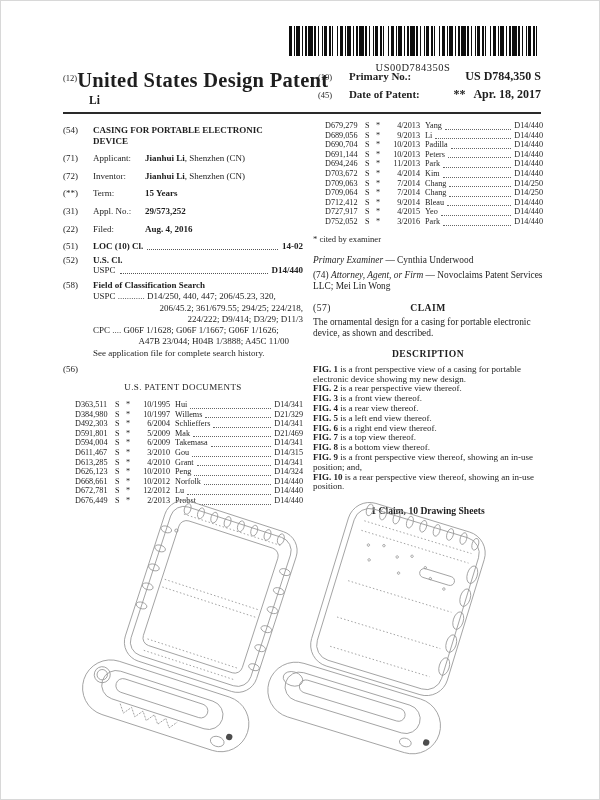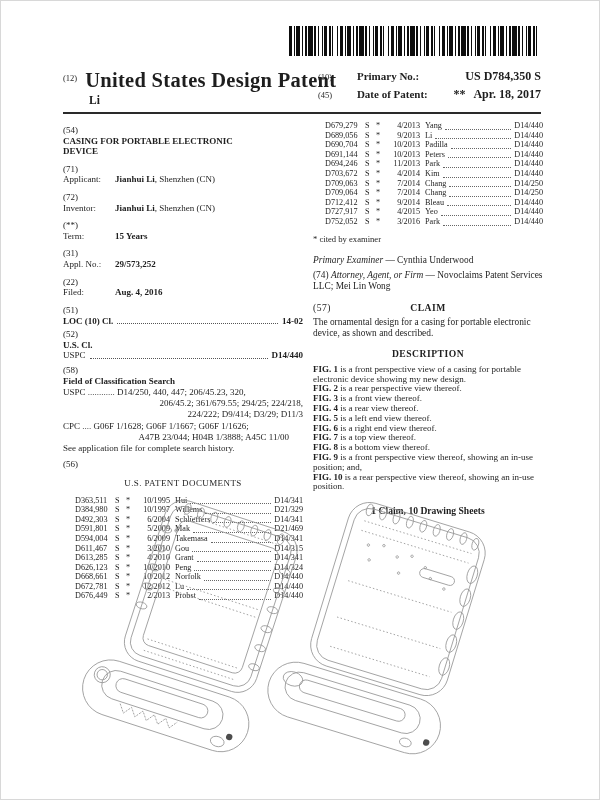--- a/index.html
+++ b/index.html
@@ -6,34 +6,34 @@
   .page{position:relative;width:600px;height:800px;background:#fff;
         font-family:"Liberation Serif", serif;color:#1e1e1e;overflow:hidden;
         box-sizing:border-box;border:1px solid #d8d8d8;}
   .b{font-weight:bold}.i{font-style:italic}
   
   .barcode-wrap{position:absolute;left:287px;top:25px;width:250px;text-align:center;}
   .barcode-text{font-size:10.5px;margin-top:1px;letter-spacing:.5px;}
   
   .header{position:absolute;left:62px;top:68px;width:478px;display:flex;}
   .h-left{width:255px;}
-  .h-num{font-size:8.5px;vertical-align:6px;margin-right:8px;}
+  .h-num{font-size:8.5px;vertical-align:6px;margin-right:0;}
   .h-title{font-size:20.5px;font-weight:bold;letter-spacing:.3px;white-space:nowrap;}
   .h-inventor{font-size:11.5px;font-weight:bold;margin:2px 0 0 26px;}
   .h-right{flex:1;font-size:11px;}
   .h-row{display:flex;align-items:baseline;margin-bottom:3px;gap:7px;}
   .h-row .h-num{vertical-align:3px;}
   .h-label{font-weight:bold;font-size:11px;}
   .h-val{margin-left:auto;font-weight:bold;font-size:12px;white-space:nowrap;}
   .h-stars{font-weight:bold;margin-right:8px;}
   .rule{position:absolute;left:62px;top:111px;width:478px;border-top:2px solid #2a2a2a;}
   
   .col-left{position:absolute;left:62px;top:124px;width:240px;font-size:9px;line-height:1.18;}
   .col-right{position:absolute;left:312px;top:120px;width:230px;font-size:9px;line-height:1.18;}
-  .field{display:flex;margin-bottom:7px;flex-direction:column;}
+  .field{display:flex;margin-bottom:7px;}
   .fnum{width:30px;flex:none;}
   .fbody{flex:1;}
   .flabel{display:inline-block;min-width:52px;}
   .lead-row{display:flex;align-items:flex-end;}
   .leader{flex:1;border-bottom:1.5px dotted #555;margin:0 4px 2px;}
   .fcs{line-height:1.25;}
   .fcs .r{text-align:right;}
   .refs-head{text-align:center;font-weight:bold;}
   .refs-sub{text-align:center;margin:8px 0 7px;letter-spacing:.4px;}
   .refrow,.rrow{display:flex;align-items:flex-end;font-size:8.2px;line-height:9.6px;}
@@ -59,20 +59,21 @@
 </style>
 </head>
 <body>
 
 <div class="page">
 
   <div class="barcode-wrap">
     <svg width="248" height="31">
       <line x1="0" y1="15" x2="248" y2="15" stroke="#0d0d0d" stroke-width="30" stroke-dasharray="3 2 1 1 4 2 1 2 2 1 5 1 2 2 1 3 1 1 3 2 2 1 1 4 1 2"></line>
     </svg>
+    <div class="barcode-text">US00D784350S</div>
   </div>
 
   <div class="header">
     <div class="h-left">
       <span class="h-num">(12)</span><span class="h-title">United States Design Patent</span>
       <div class="h-inventor">Li</div>
     </div>
     <div class="h-right">
       <div class="h-row">
         <span class="h-num">(10)</span>&nbsp;

